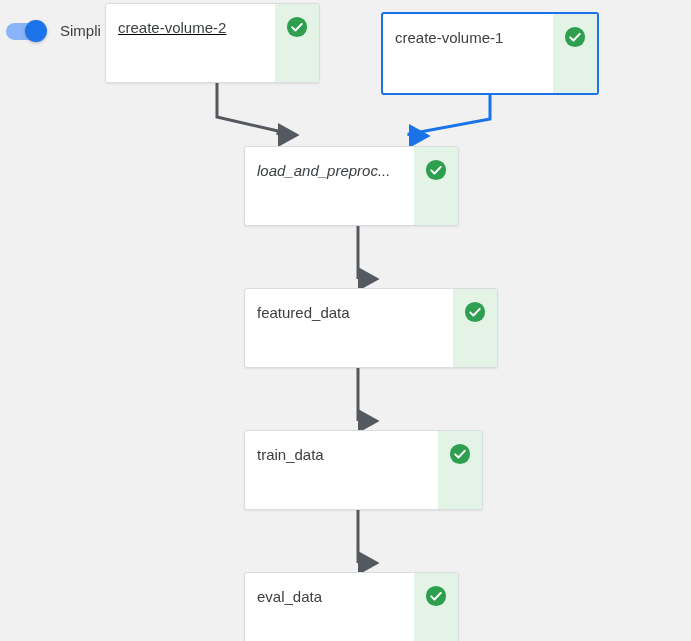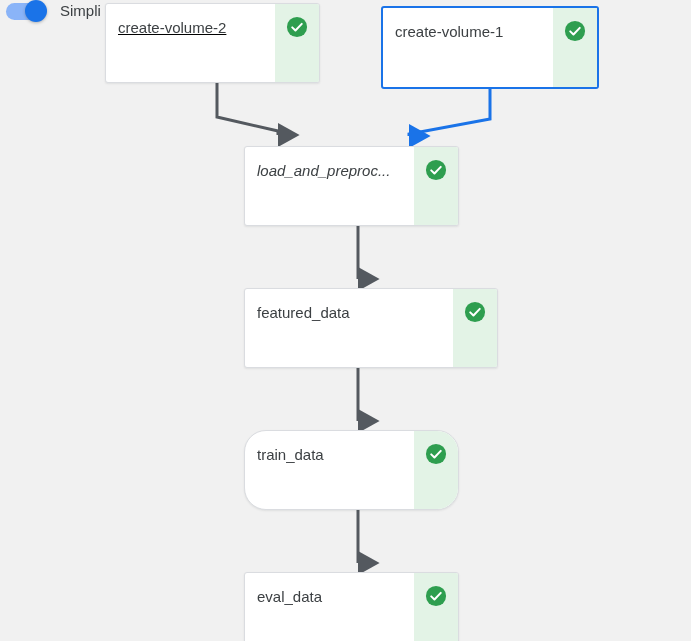--- a/index.html
+++ b/index.html
@@ -30,21 +30,21 @@
     top: 0;
     width: 691px;
     height: 641px;
     pointer-events: none;
   }
 
   
   .toggle-row {
     position: absolute;
     left: 6px;
-    top: 0;
+    top: 20px;
     display: flex;
     align-items: center;
     gap: 10px;
     z-index: 1;
   }
   .switch {
     position: relative;
     width: 44px;
     height: 22px;
     flex: none;
@@ -167,21 +167,21 @@
       <div class="node-title">create-volume-2</div>
     </div>
     <div class="node-status">
       <svg class="check-icon" viewBox="0 0 24 24">
         <circle cx="12" cy="12" r="11" fill="#2e9e4f"></circle>
         <path d="M6.8 12.4 L10.3 15.8 L17.2 8.6" fill="none" stroke="#ffffff" stroke-width="2.2" stroke-linecap="round" stroke-linejoin="round"></path>
       </svg>
     </div>
   </div>
 
-  <div class="node selected" style="left:381px; top:6px; width:218px; height:83px;justify-content:center;">
+  <div class="node selected" style="left:381px; top:12px; width:218px; height:83px;justify-content:center;">
     <div class="node-body">
       <div class="node-title">create-volume-1</div>
     </div>
     <div class="node-status">
       <svg class="check-icon" viewBox="0 0 24 24">
         <circle cx="12" cy="12" r="11" fill="#2e9e4f"></circle>
         <path d="M6.8 12.4 L10.3 15.8 L17.2 8.6" fill="none" stroke="#ffffff" stroke-width="2.2" stroke-linecap="round" stroke-linejoin="round"></path>
       </svg>
     </div>
   </div>
@@ -203,21 +203,21 @@
       <div class="node-title">featured_data</div>
     </div>
     <div class="node-status">
       <svg class="check-icon" viewBox="0 0 24 24">
         <circle cx="12" cy="12" r="11" fill="#2e9e4f"></circle>
         <path d="M6.8 12.4 L10.3 15.8 L17.2 8.6" fill="none" stroke="#ffffff" stroke-width="2.2" stroke-linecap="round" stroke-linejoin="round"></path>
       </svg>
     </div>
   </div>
 
-  <div class="node" style="left:244px; top:430px; width:215px; height:80px;border-radius:22px;">
+  <div class="node" style="left:244px; top:430px; width:239px; height:80px;">
     <div class="node-body">
       <div class="node-title">train_data</div>
     </div>
     <div class="node-status">
       <svg class="check-icon" viewBox="0 0 24 24">
         <circle cx="12" cy="12" r="11" fill="#2e9e4f"></circle>
         <path d="M6.8 12.4 L10.3 15.8 L17.2 8.6" fill="none" stroke="#ffffff" stroke-width="2.2" stroke-linecap="round" stroke-linejoin="round"></path>
       </svg>
     </div>
   </div>

